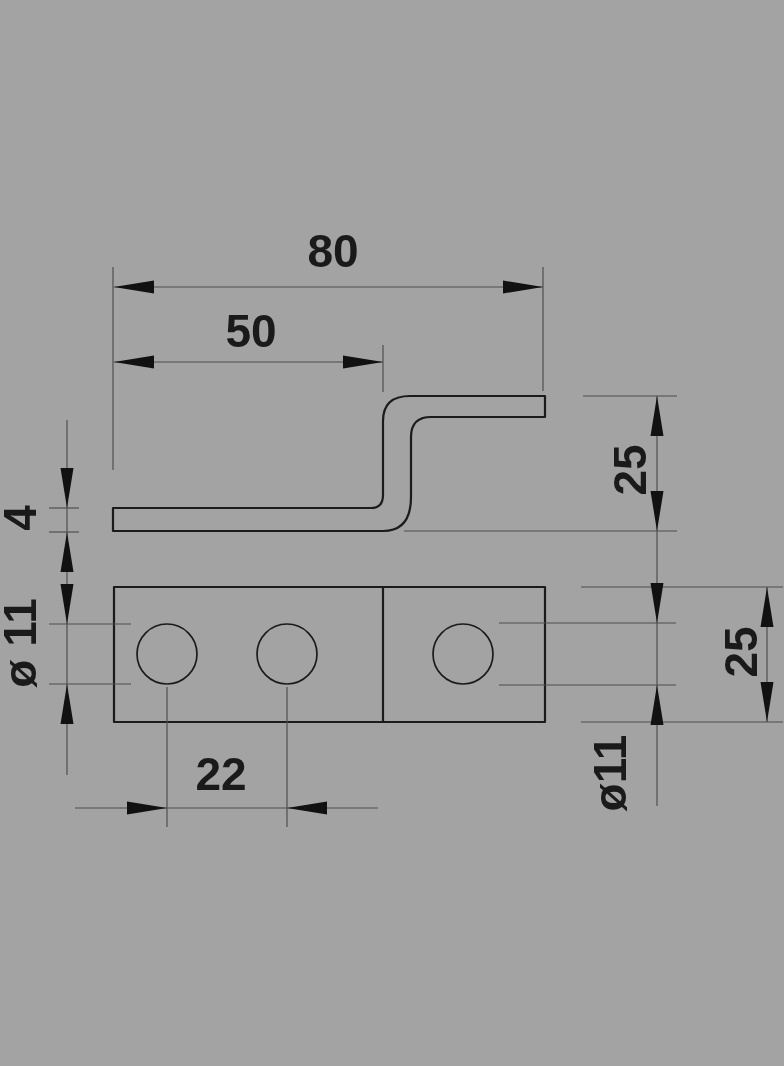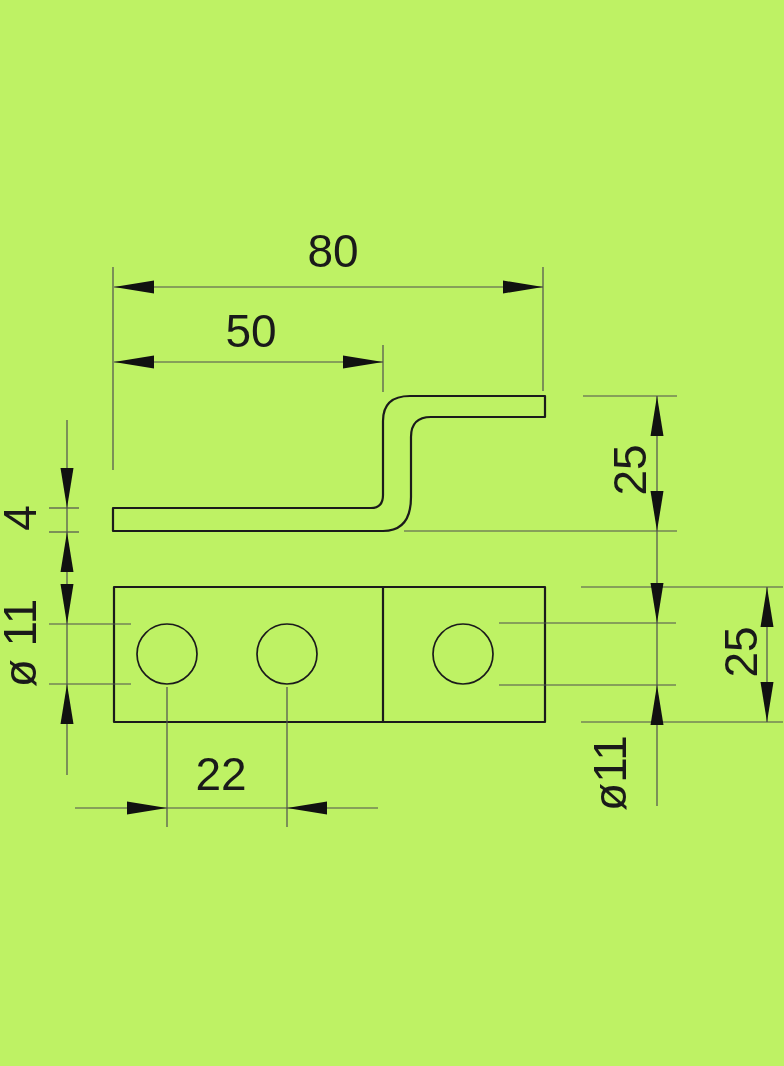--- a/index.html
+++ b/index.html
@@ -4,23 +4,24 @@
 <style>
   html, body {
     margin: 0;
     padding: 0;
     background: #ffffff;
   }
   .canvas {
     position: relative;
     width: 784px;
     height: 1066px;
-    background: #bef264;
+    background: #a3a3a3;
     overflow: hidden;
     font-family: "Liberation Sans", sans-serif;
+    font-weight: bold;
   }
   svg text {
     font-family: "Liberation Sans", sans-serif;
     font-size: 46px;
     fill: #1a1a1a;
   }
   .objline {
     stroke: #1b1b1b;
     stroke-width: 2.2;
     fill: none;

